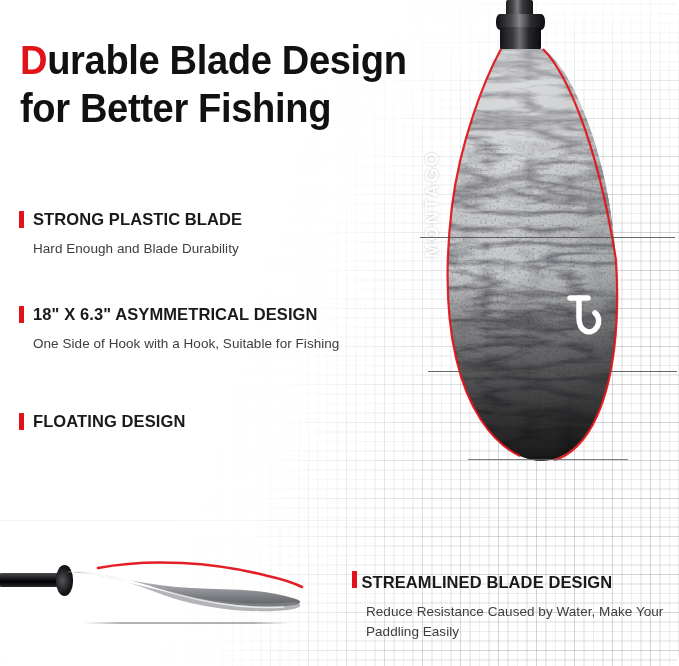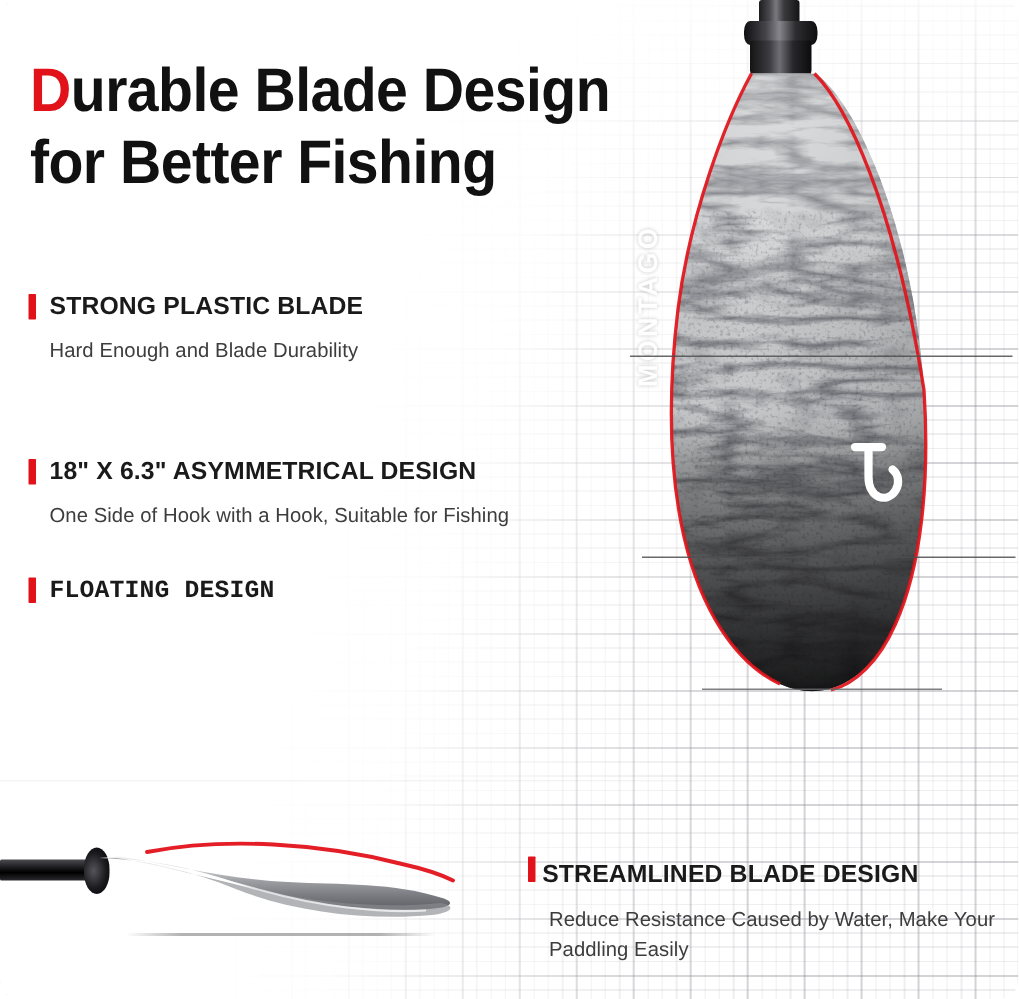--- a/index.html
+++ b/index.html
@@ -90,23 +90,23 @@
   .feat-sub {
     margin-top: 10px;
     margin-left: 14px;
     font-size: 13.5px;
     color: #3d3d3d;
     letter-spacing: 0.05px;
     line-height: 1.5;
     white-space: nowrap;
   }
 
-  #feature-0 { top: 195px; }
+  #feature-0 { top: 210px; }
   #feature-1 { top: 305px; }
-  #feature-2 { top: 384px; font-family: Liberation Mono, monospace; }
+  #feature-2 { top: 412px; }
 
   
   #feature-3 {
     position: absolute;
     left: 352px;
     top: 571px;
   }
   #feature-3 .feat-sub { white-space: normal; width: 300px; }
 
   

